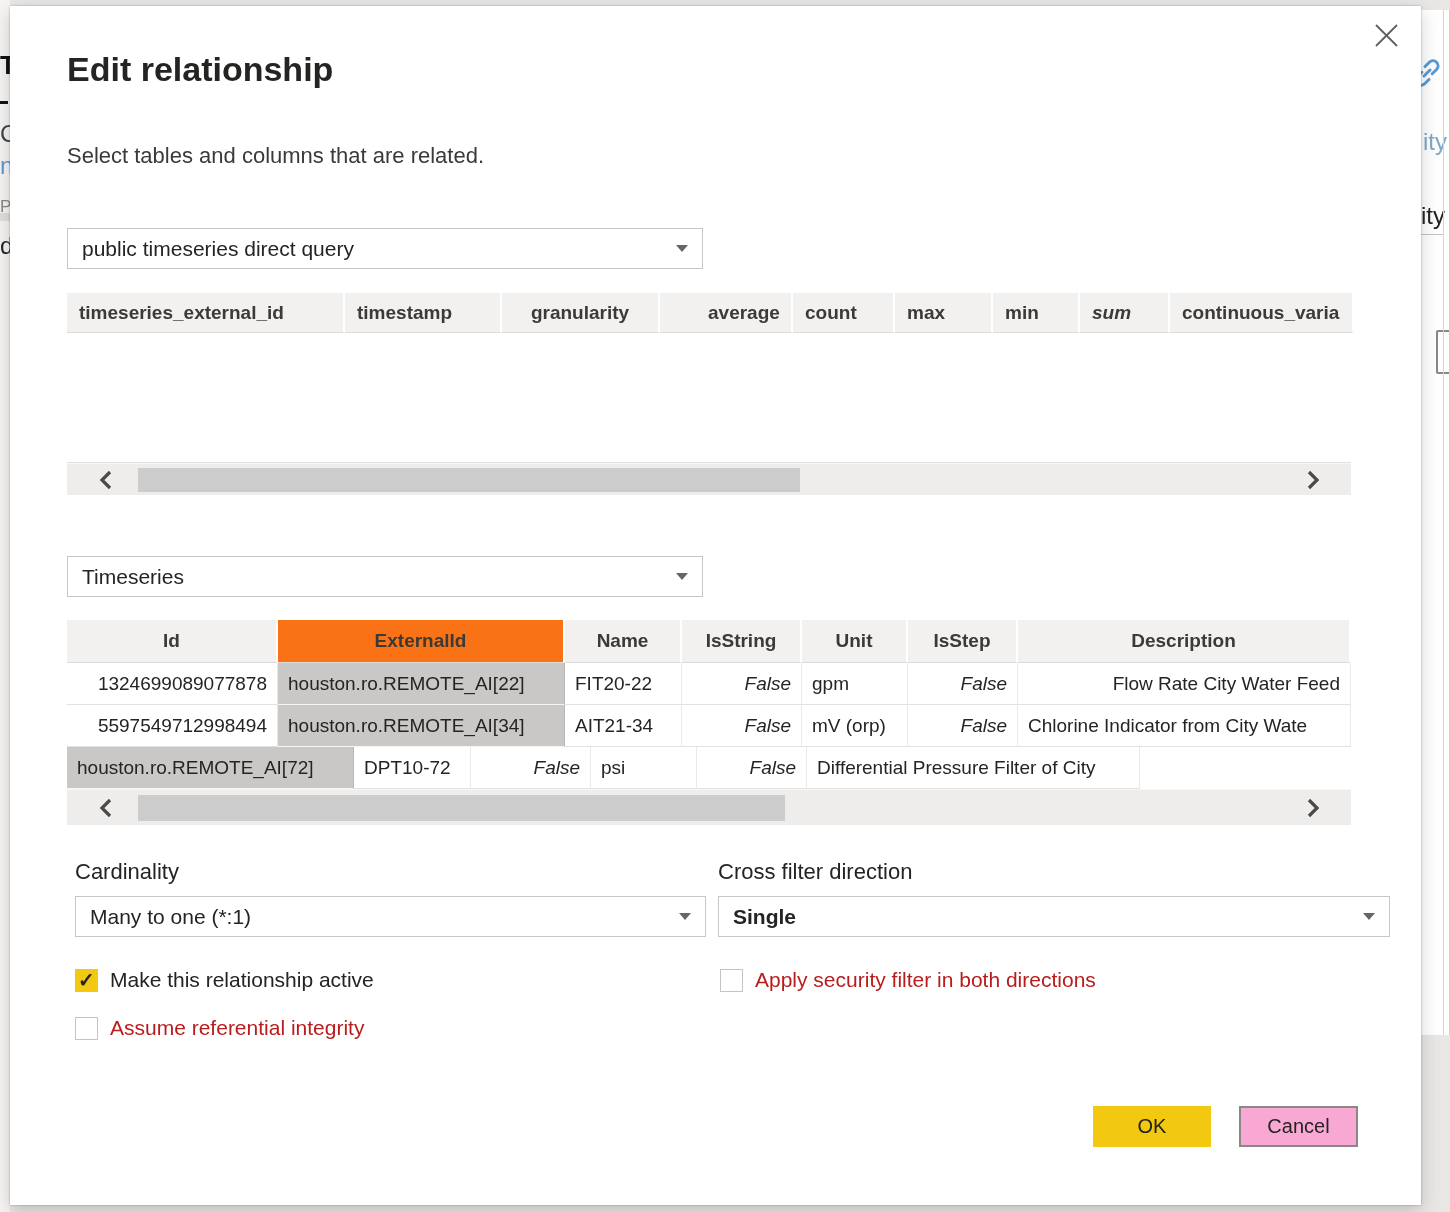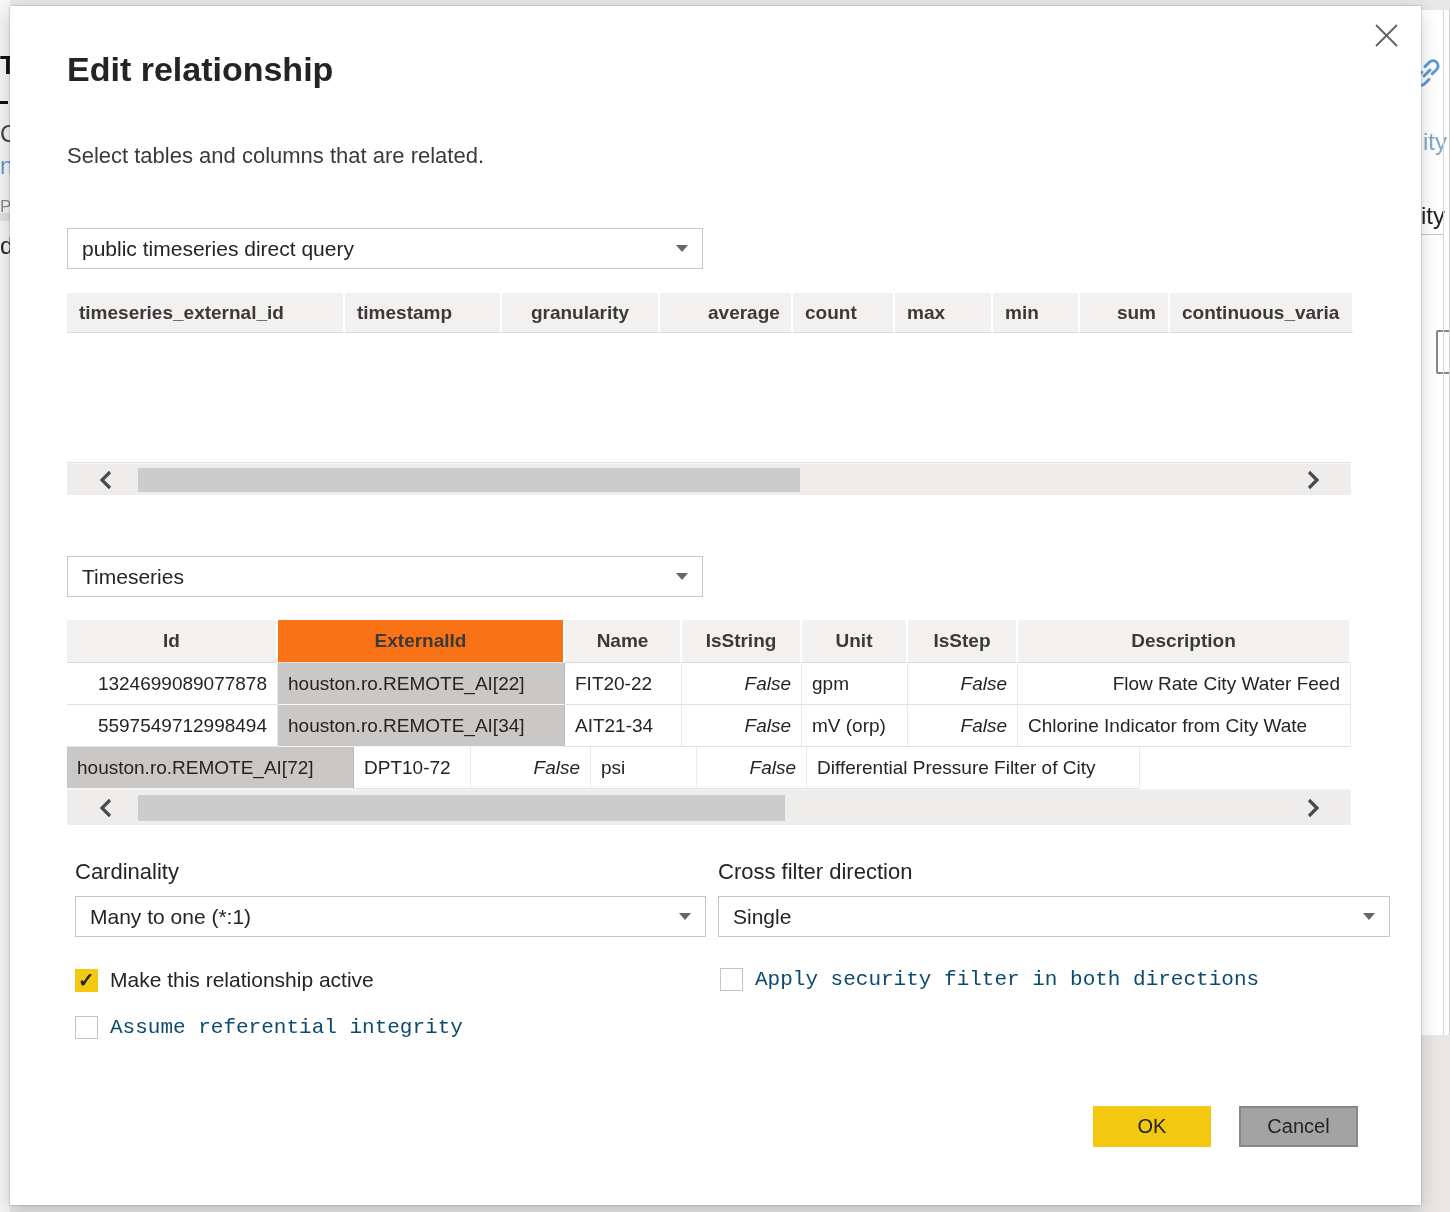--- a/index.html
+++ b/index.html
@@ -69,26 +69,26 @@
   #t2 .scroll-thumb{ top:5px; height:26px; }
 
   
   .field-label{ position:absolute; font-size:22px; color:#252423; }
   .check-row{ position:absolute; display:flex; align-items:center; cursor:pointer; }
   .cb{ width:23px; height:23px; display:inline-flex; align-items:center; justify-content:center; flex:0 0 auto; }
   .cb.checked{ background:#F2C811; }
   .cb.checked .mark{ font-size:20px; font-weight:700; color:#252423; line-height:1; }
   .cb.empty{ background:#fff; border:1px solid #c6c4c2; }
   .cb-label{ margin-left:12px; font-size:21px; color:#252423; white-space:nowrap; }
-  .check-row.disabled .cb-label{ color:#0c4a6e;font-family:Liberation Mono, monospace; }
+  .check-row.disabled .cb-label{ color:#b91c1c; }
 
   .btn{ position:absolute; height:41px; font-family:"Liberation Sans",sans-serif; font-size:20px;
     cursor:pointer; }
   .btn.ok{ left:1083px; top:1100px; width:118px; background:#F2C811; border:none; color:#252423; }
-  .btn.cancel{ left:1229px; top:1100px; width:119px; background:#a3a3a3; border:2px solid #8a8886; color:#252423; }
+  .btn.cancel{ left:1229px; top:1100px; width:119px; background:#f9a8d4; border:2px solid #8a8886; color:#252423; }
 </style>
 </head>
 <body>
 
 <div class="left-strip">
   <span class="frag" style="top:50px; font-size:26px; font-weight:700; color:#111;">T</span>
   <span class="frag" style="top:101px; width:8px; height:3px; background:#111;"></span>
   <span class="frag" style="top:120px; font-size:24px; color:#444;">C</span>
   <span class="frag" style="top:152px; font-size:24px; color:#5b9bd5;">n</span>
   <span class="frag" style="top:197px; font-size:17px; color:#8a8886;">Pa</span>
@@ -128,21 +128,21 @@
 
   <div id="t1" class="grid" style="top:287px;">
     <div class="thead">
         <div class="th" style="width: 278px; text-align: left;">timeseries_external_id</div>
         <div class="th" style="width: 157px; text-align: left;">timestamp</div>
         <div class="th" style="width: 158px; text-align: center;">granularity</div>
         <div class="th" style="width: 133px; text-align: left; padding-left: 48px;">average</div>
         <div class="th" style="width: 102px; text-align: left;">count</div>
         <div class="th" style="width: 98px; text-align: left;">max</div>
         <div class="th" style="width: 87px; text-align: left;">min</div>
-        <div class="th" style="width: 90px; text-align: right;">sum</div>
+        <div class="th" style="width: 90px; text-align: left; font-style: italic;">sum</div>
         <div class="th" style="width: 184px; text-align: left;">continuous_varia</div>
       </div>
     <div class="tbody"></div>
     <div class="scrollbar">
       <div class="scroll-arrow left">
         <svg width="17" height="22" viewBox="0 0 17 22">
             <polyline points="13,3 5,11 13,19" fill="none" stroke="#4a4a4a" stroke-width="3.2"></polyline>
           </svg>
       </div>
       <div class="scroll-thumb" style="left:71px; width:662px;"></div>
@@ -212,21 +212,21 @@
     </div>
   </div>
 
   <div class="field-label" style="left:65px; top:853px;">Cardinality</div>
   <div class="dropdown" style="left:65px; top:890px; width:631px;">
     <span class="dd-text">Many to one (*:1)</span>
     <span class="dd-caret"></span>
   </div>
 
   <div class="field-label" style="left:708px; top:853px;">Cross filter direction</div>
-  <div class="dropdown" style="left:708px; top:890px; width:672px;">
+  <div class="dropdown" style="left:708px; top:890px; width:672px;font-weight:bold;">
     <span class="dd-text">Single</span>
     <span class="dd-caret"></span>
   </div>
 
   <div class="check-row" style="left:65px; top:962px;">
     <span class="cb checked">
         <span class="mark">✓</span>
       </span>
     <span class="cb-label">Make this relationship active</span>
   </div>

